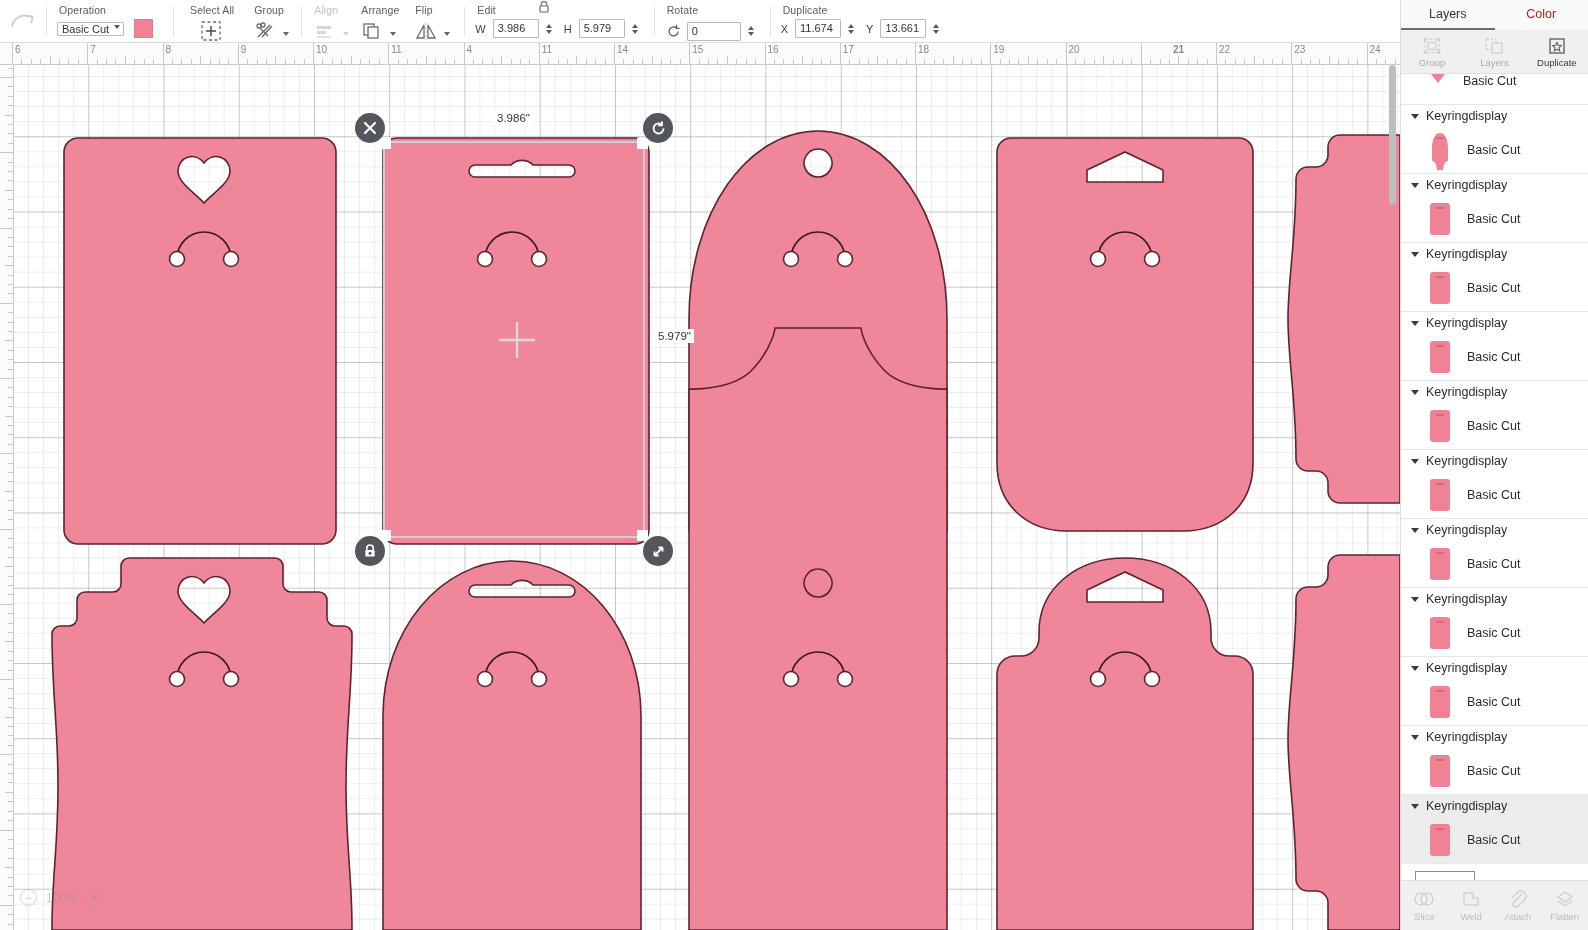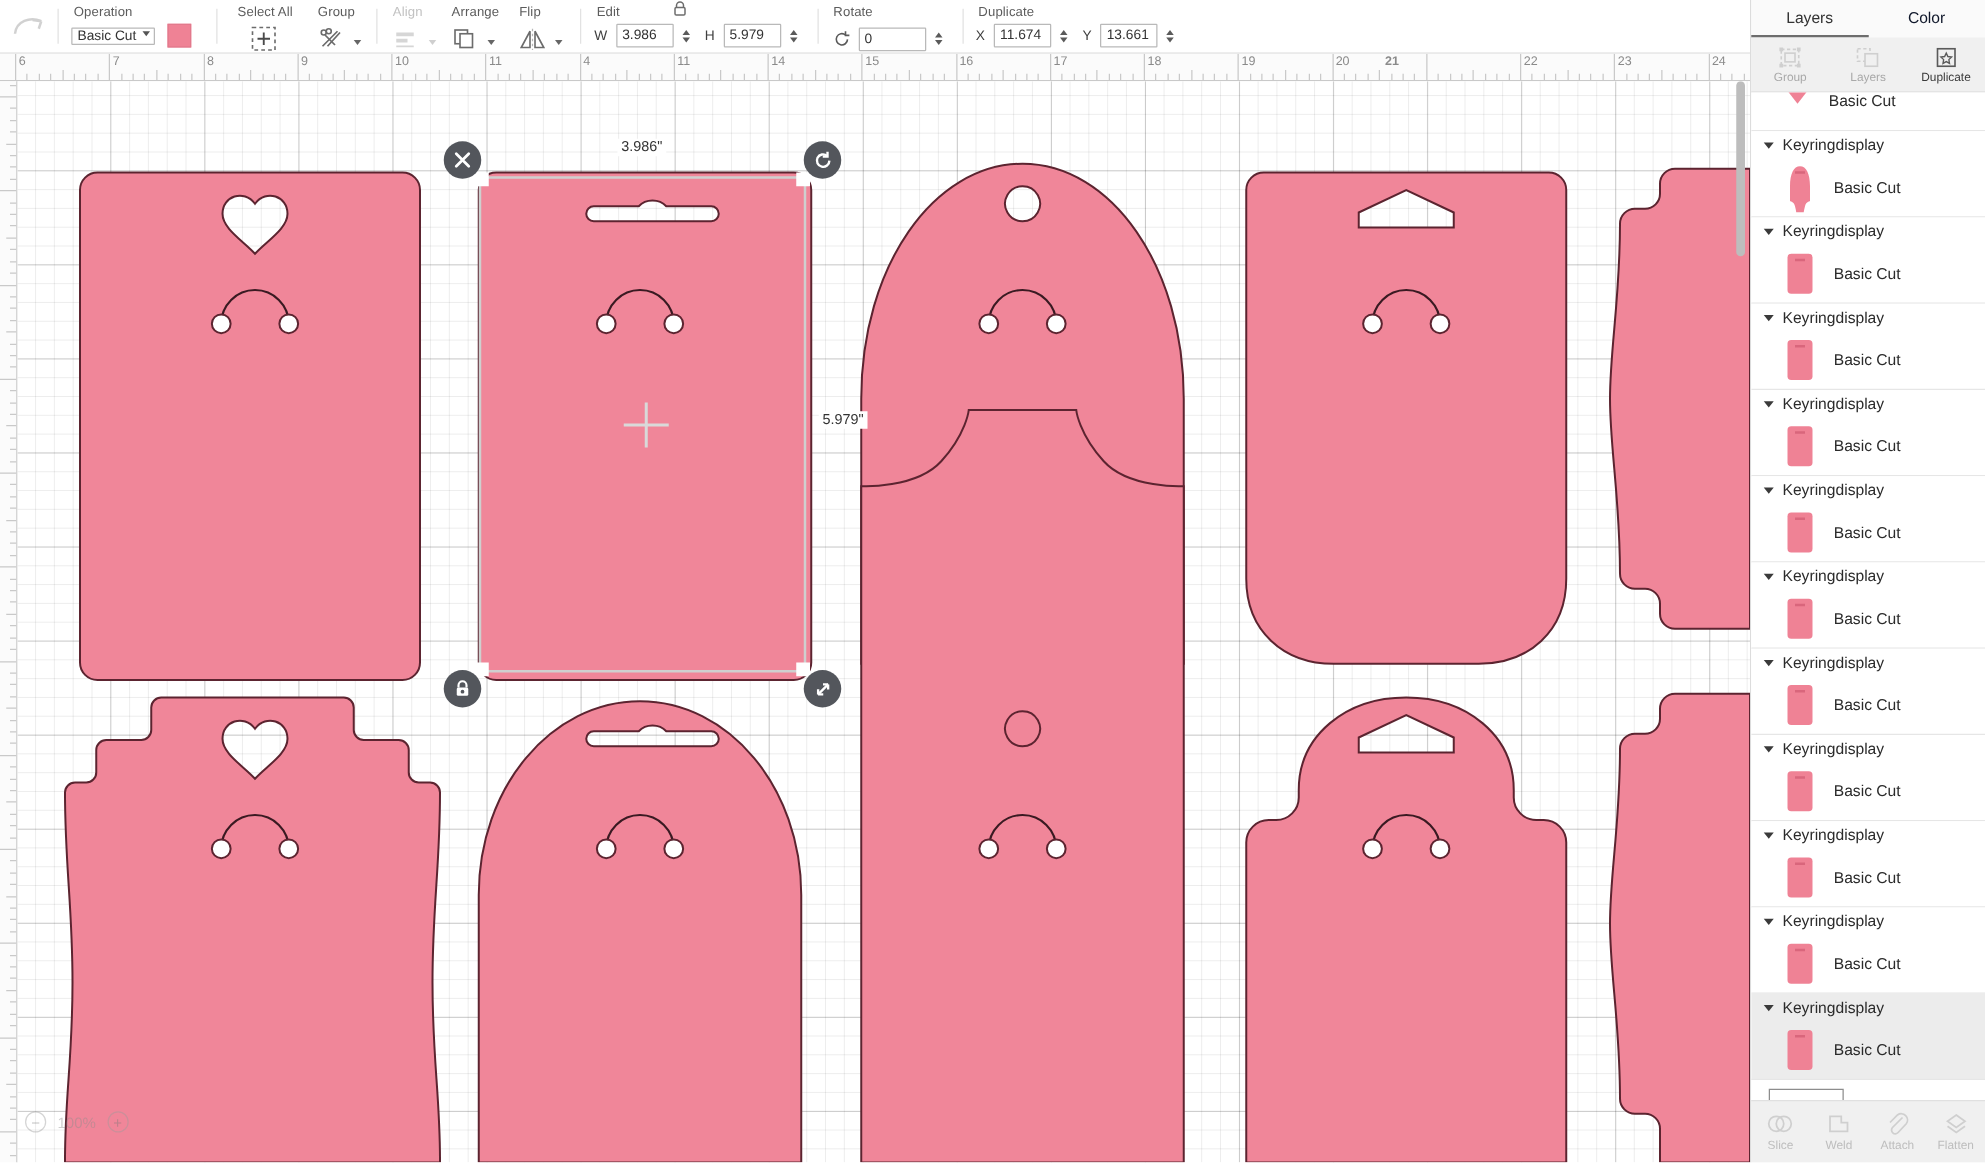--- a/index.html
+++ b/index.html
@@ -127,21 +127,21 @@
   }
 
   
   #rpanel {
     position: absolute; left: 1400px; top: 0; width: 188px; height: 930px;
     background: #fafafa; border-left: 1px solid #dcdcdc;
     display: flex; flex-direction: column;
   }
   #rtabs { display: flex; height: 30px; background: #fafafa; }
   .rtab {
-    flex: 1; text-align: center; font-size: 12.5px; color: #0f172a;
+    flex: 1; text-align: center; font-size: 12.5px; color: #b91c1c;
     line-height: 28px; border-bottom: 2px solid transparent;
   }
   .rtab.active { color: #333; border-bottom-color: #6d6d6d; }
 
   #rtools {
     display: flex; height: 44px; background: #f0f0f0;
     border-bottom: 1px solid #e0e0e0; align-items: center;
   }
   .rtool { flex: 1; display: flex; flex-direction: column; align-items: center; gap: 1px; }
   .rtool-label { font-size: 9.5px; color: #a9a9a9; }
@@ -468,21 +468,21 @@
       <div class="rtick" style="left: 1065.5px; height: 22px;"></div>
       <div class="rnum" style="left: 1065.5px;">20</div>
       <div class="rtick" style="left: 1074.91px; top: 16px; height: 6px;"></div>
       <div class="rtick" style="left: 1084.31px; top: 16px; height: 6px;"></div>
       <div class="rtick" style="left: 1093.72px; top: 16px; height: 6px;"></div>
       <div class="rtick" style="left: 1103.12px; top: 13px; height: 9px;"></div>
       <div class="rtick" style="left: 1112.53px; top: 16px; height: 6px;"></div>
       <div class="rtick" style="left: 1121.94px; top: 16px; height: 6px;"></div>
       <div class="rtick" style="left: 1131.34px; top: 16px; height: 6px;"></div>
       <div class="rtick" style="left: 1140.75px; height: 22px;"></div>
-      <div class="rnum" style="left: 1105px; font-weight: bold;">21</div>
+      <div class="rnum" style="left: 1170px; font-weight: bold;">21</div>
       <div class="rtick" style="left: 1150.16px; top: 16px; height: 6px;"></div>
       <div class="rtick" style="left: 1159.56px; top: 16px; height: 6px;"></div>
       <div class="rtick" style="left: 1168.97px; top: 16px; height: 6px;"></div>
       <div class="rtick" style="left: 1178.38px; top: 13px; height: 9px;"></div>
       <div class="rtick" style="left: 1187.78px; top: 16px; height: 6px;"></div>
       <div class="rtick" style="left: 1197.19px; top: 16px; height: 6px;"></div>
       <div class="rtick" style="left: 1206.59px; top: 16px; height: 6px;"></div>
       <div class="rtick" style="left: 1216px; height: 22px;"></div>
       <div class="rnum" style="left: 1216px;">22</div>
       <div class="rtick" style="left: 1225.41px; top: 16px; height: 6px;"></div>

